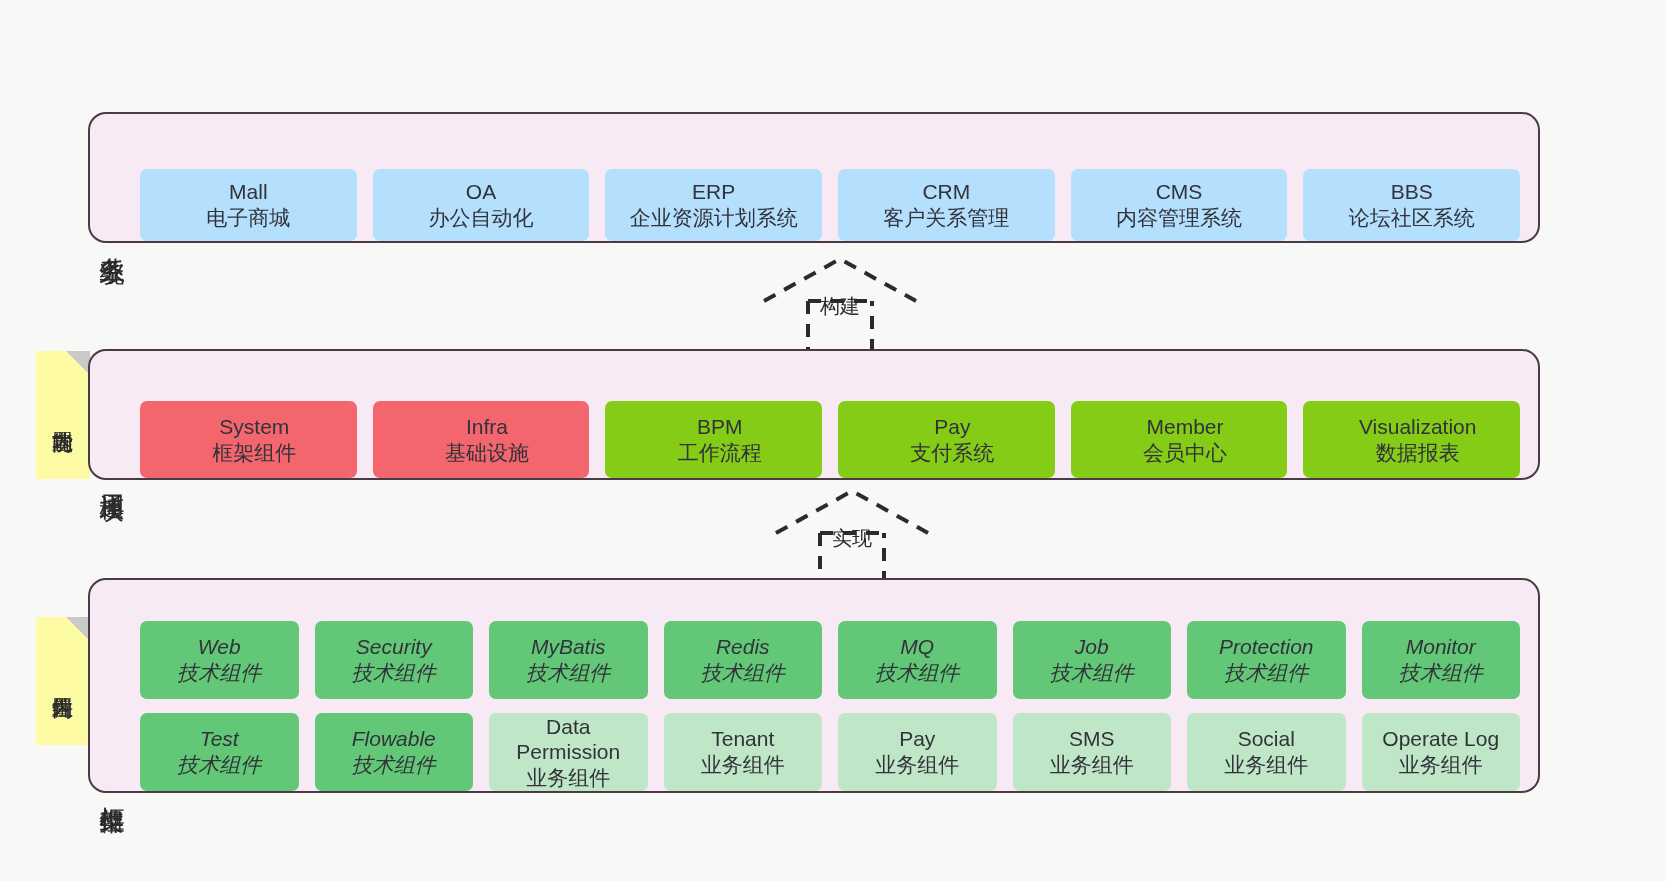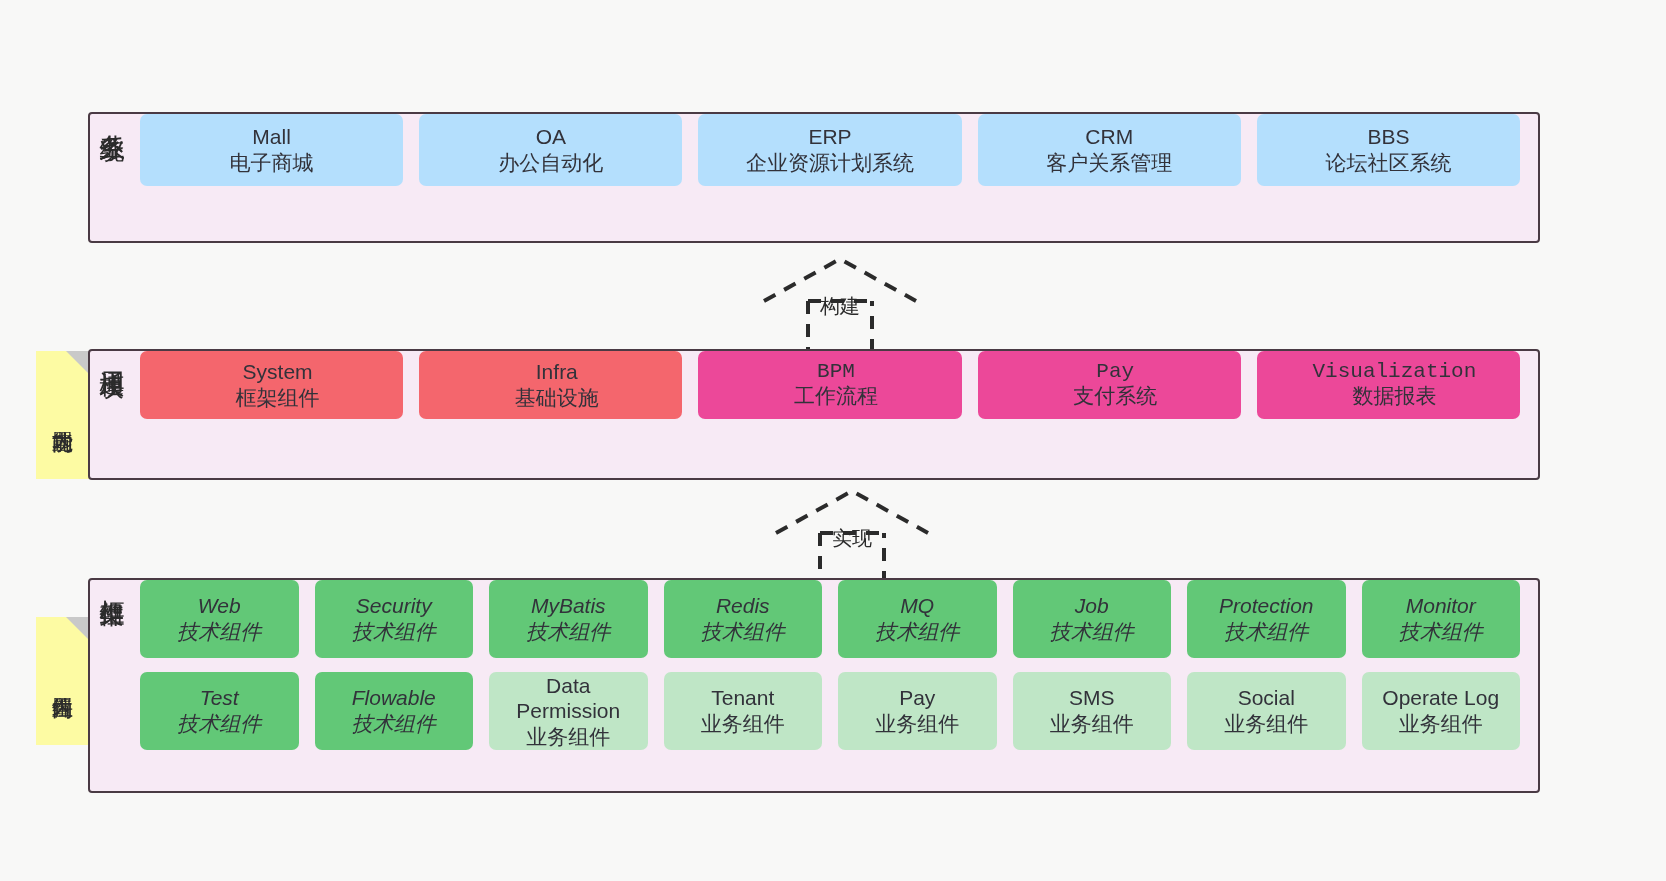--- a/index.html
+++ b/index.html
@@ -14,23 +14,23 @@
     height: 881px;
     background: #f8f8f7;
     overflow: hidden;
   }
 
   
   .layer {
     position: absolute;
     background: #f7eaf5;
     border: 2px solid #4a3a44;
-    border-radius: 4px;
-    display: flex;
-    align-items: flex-start;
+    border-radius: 18px;
+    display: flex;
+    align-items: flex-end;
   }
   .layer-label {
     flex: 0 0 auto;
     width: 44px;
     display: flex;
     align-items: center;
     justify-content: center;
     font-size: 25px;
     color: #2b2b2b;
     line-height: 1.16;
@@ -64,30 +64,30 @@
     color: #32323a;
     padding: 6px 4px;
     user-select: none;
   }
   .card .t1 { font-size: 21px; }
   .card .t2 { font-size: 21px; }
 
   
   .c-blue       { background: #b4dffd; }
   .c-red        { background: #f4666d; }
-  .c-pink       { background: #ec4899; font-family: Liberation Mono, monospace; }
+  .c-pink       { background: #84cc16; }
   .c-green      { background: #62c877; font-style: italic; }
   .c-greenlight { background: #bfe6c6; }
 
   
   #layer-business  { left: 88px;  top: 112px; width: 1452px; height: 131px; }
   #layer-business .card { height: 72px; }
 
   #layer-common    { left: 88px;  top: 349px; width: 1452px; height: 131px; }
-  #layer-common .card { height: 68px; padding-left: 16px; }
+  #layer-common .card { height: 77px; padding-left: 16px; }
 
   #layer-framework { left: 88px;  top: 578px; width: 1452px; height: 215px; }
   #layer-framework .card { height: 78px; }
   #layer-framework .layer-body { gap: 14px; }
 
   
   .note {
     position: absolute;
     width: 54px;
     background: #fdfba3;
@@ -151,20 +151,24 @@
         </div>
         <div class="card c-blue">
           <span class="t1">ERP</span>
           <span class="t2">企业资源计划系统</span>
         </div>
         <div class="card c-blue">
           <span class="t1">CRM</span>
           <span class="t2">客户关系管理</span>
         </div>
         <div class="card c-blue">
+          <span class="t1">CMS</span>
+          <span class="t2">内容管理系统</span>
+        </div>
+        <div class="card c-blue">
           <span class="t1">BBS</span>
           <span class="t2">论坛社区系统</span>
         </div>
       </div>
     </div>
   </div>
 
   <div class="gen-arrow" id="arrow-build">
     <svg width="160" height="100" viewBox="0 0 160 100" aria-hidden="true">
       <g fill="none" stroke="#2b2b2b" stroke-width="4" stroke-dasharray="13 10" stroke-linecap="butt">
@@ -194,20 +198,24 @@
         </div>
         <div class="card c-pink">
           <span class="t1">BPM</span>
           <span class="t2">工作流程</span>
         </div>
         <div class="card c-pink">
           <span class="t1">Pay</span>
           <span class="t2">支付系统</span>
         </div>
         <div class="card c-pink">
+          <span class="t1">Member</span>
+          <span class="t2">会员中心</span>
+        </div>
+        <div class="card c-pink">
           <span class="t1">Visualization</span>
           <span class="t2">数据报表</span>
         </div>
       </div>
     </div>
   </div>
 
   <div class="gen-arrow" id="arrow-impl">
     <svg width="160" height="100" viewBox="0 0 160 100" aria-hidden="true">
       <g fill="none" stroke="#2b2b2b" stroke-width="4" stroke-dasharray="13 10" stroke-linecap="butt">

